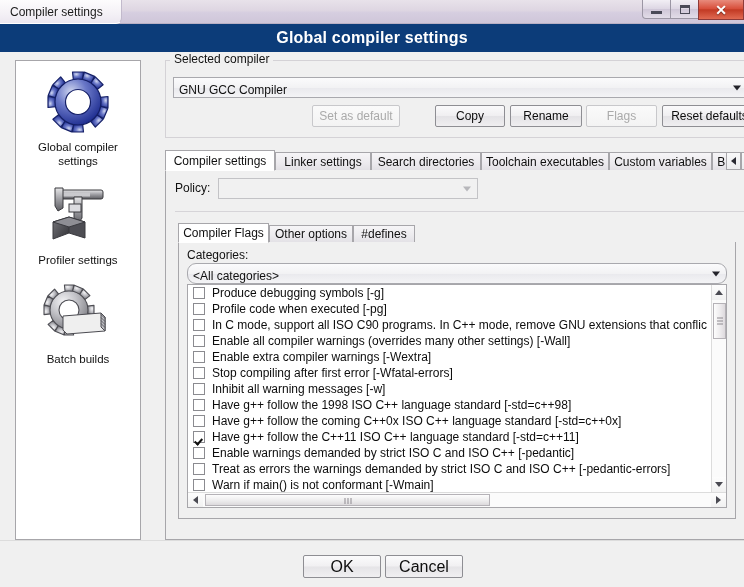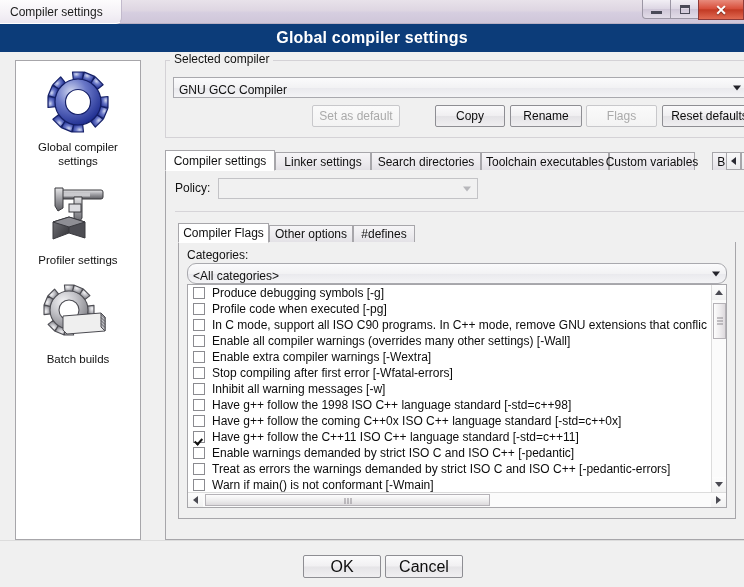--- a/index.html
+++ b/index.html
@@ -526,21 +526,21 @@
         </div>
         <div class="tab" style="left:110px; width:96px;">
           <span>Linker settings</span>
         </div>
         <div class="tab" style="left:206px; width:110px;">
           <span>Search directories</span>
         </div>
         <div class="tab" style="left:316px; width:128px;">
           <span>Toolchain executables</span>
         </div>
-        <div class="tab" style="left:444px; width:86px;">
+        <div class="tab" style="left:444px; width:103px;">
           <span>Custom variables</span>
         </div>
         <div class="tab" style="left:547px; width:28px; overflow:hidden;">
           <span>Bui</span>
         </div>
         <div class="tabscroll" style="left:561px;">
           <span class="tri-l"></span>
         </div>
         <div class="tabscroll" style="left:576px;">
           <span class="tri-r"></span>

